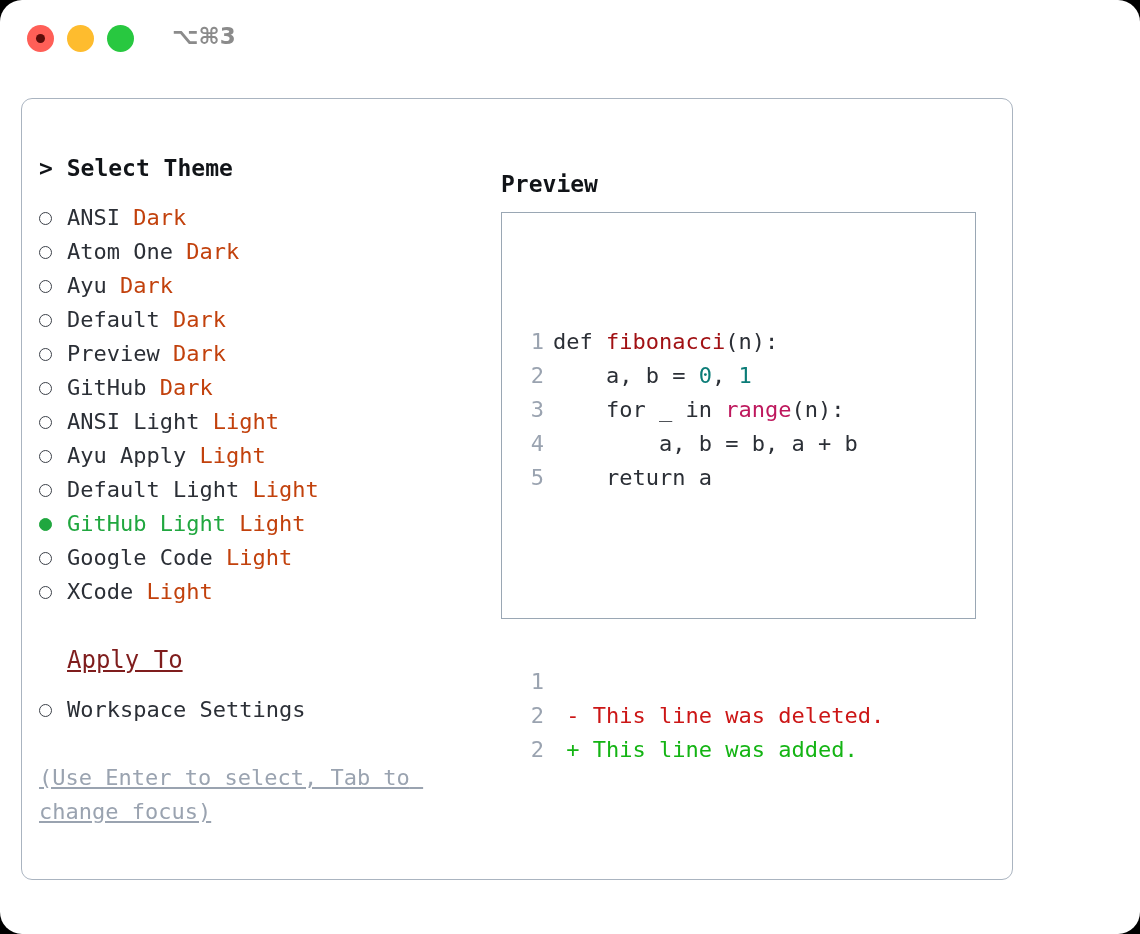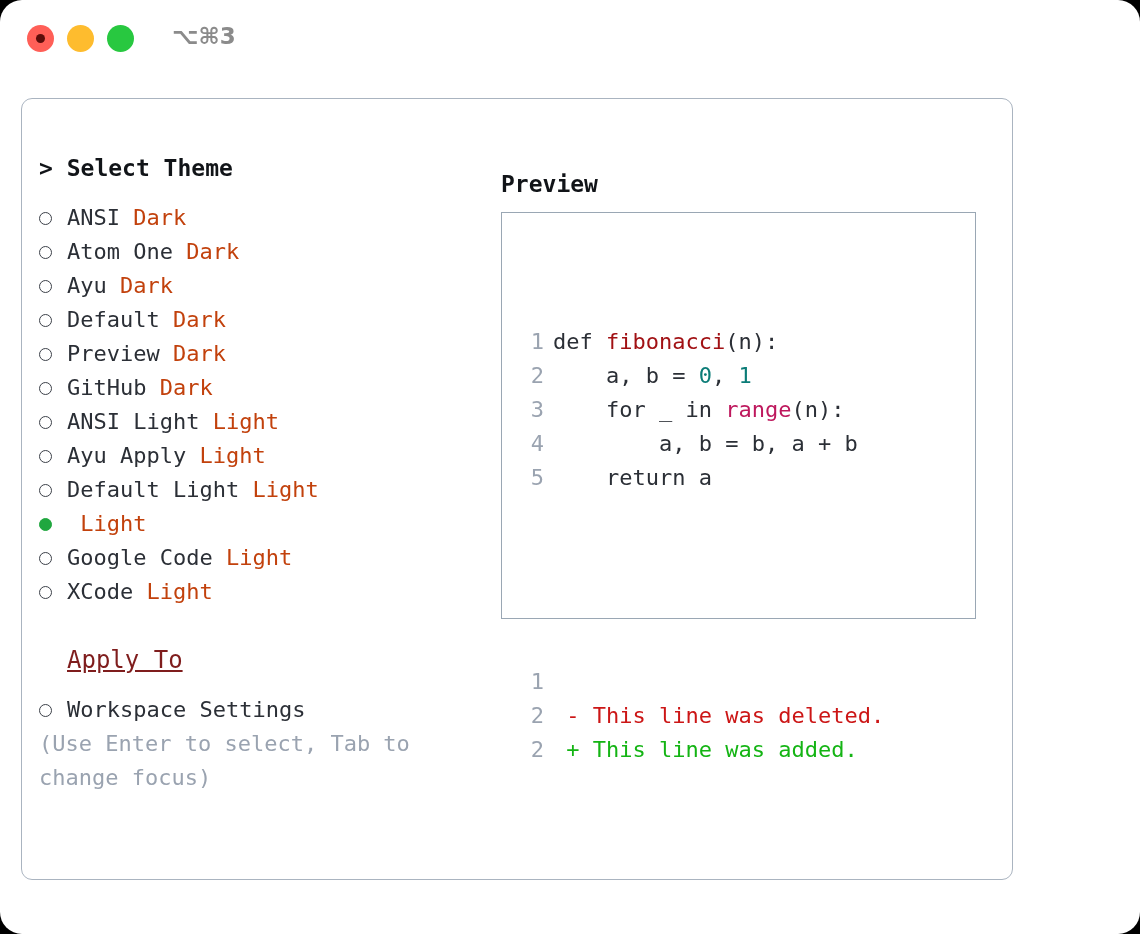--- a/index.html
+++ b/index.html
@@ -128,25 +128,27 @@
   .section-gap { height: 34px; }
   .apply-heading {
     font-size: 24px;
     color: #7f1d1d;
     line-height: 34px;
     padding-left: 28px;
     white-space: pre;
     text-decoration: underline;
   }
   .hint {
+    margin-top: 34px;
     font-size: 22px;
     line-height: 34px;
     color: #9aa3b0;
     width: 400px;
     white-space: pre-wrap;
+    text-decoration: underline;
   }
 
   
   .right-col {
     position: absolute;
     left: 479px;
     top: 68px;
     width: 500px;
   }
   .preview-box {
@@ -204,21 +206,21 @@
       <div class="list" id="theme-list">
           <div class="row"><span class="marker"><span class="radio"></span></span><span class="label">ANSI</span><span class="suffix"> Dark</span></div>
           <div class="row"><span class="marker"><span class="radio"></span></span><span class="label">Atom One</span><span class="suffix"> Dark</span></div>
           <div class="row"><span class="marker"><span class="radio"></span></span><span class="label">Ayu</span><span class="suffix"> Dark</span></div>
           <div class="row"><span class="marker"><span class="radio"></span></span><span class="label">Default</span><span class="suffix"> Dark</span></div>
           <div class="row"><span class="marker"><span class="radio"></span></span><span class="label">Preview</span><span class="suffix"> Dark</span></div>
           <div class="row"><span class="marker"><span class="radio"></span></span><span class="label">GitHub</span><span class="suffix"> Dark</span></div>
           <div class="row"><span class="marker"><span class="radio"></span></span><span class="label">ANSI Light</span><span class="suffix"> Light</span></div>
           <div class="row"><span class="marker"><span class="radio"></span></span><span class="label">Ayu Apply</span><span class="suffix"> Light</span></div>
           <div class="row"><span class="marker"><span class="radio"></span></span><span class="label">Default Light</span><span class="suffix"> Light</span></div>
-          <div class="row"><span class="marker"><span class="radio on"></span></span><span class="suffix"> Light</span></div>
+          <div class="row"><span class="marker"><span class="radio on"></span></span><span class="label sel">GitHub Light</span><span class="suffix"> Light</span></div>
           <div class="row"><span class="marker"><span class="radio"></span></span><span class="label">Google Code</span><span class="suffix"> Light</span></div>
           <div class="row"><span class="marker"><span class="radio"></span></span><span class="label">XCode</span><span class="suffix"> Light</span></div>
         </div>
 
       <div class="section-gap"></div>
 
       <div class="apply-heading">Apply To</div>
       <div class="list" id="apply-list">
           <div class="row"><span class="marker"><span class="radio"></span></span><span class="label">Workspace Settings</span></div>
         </div>

